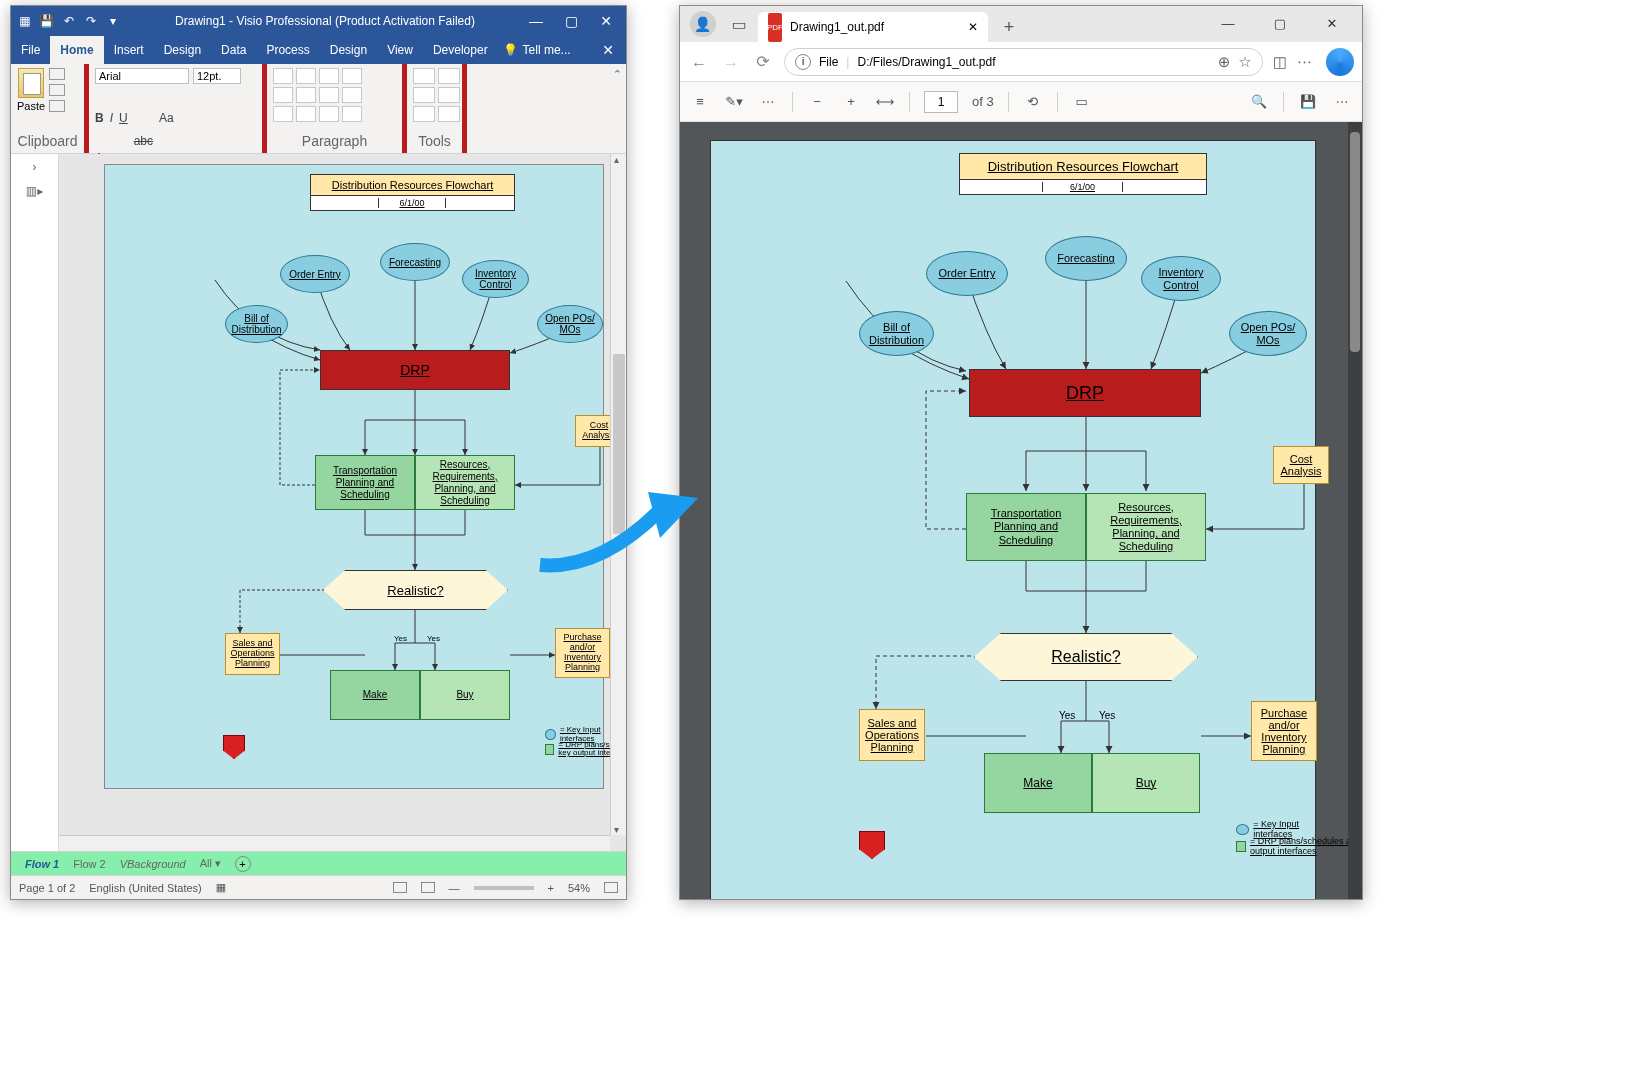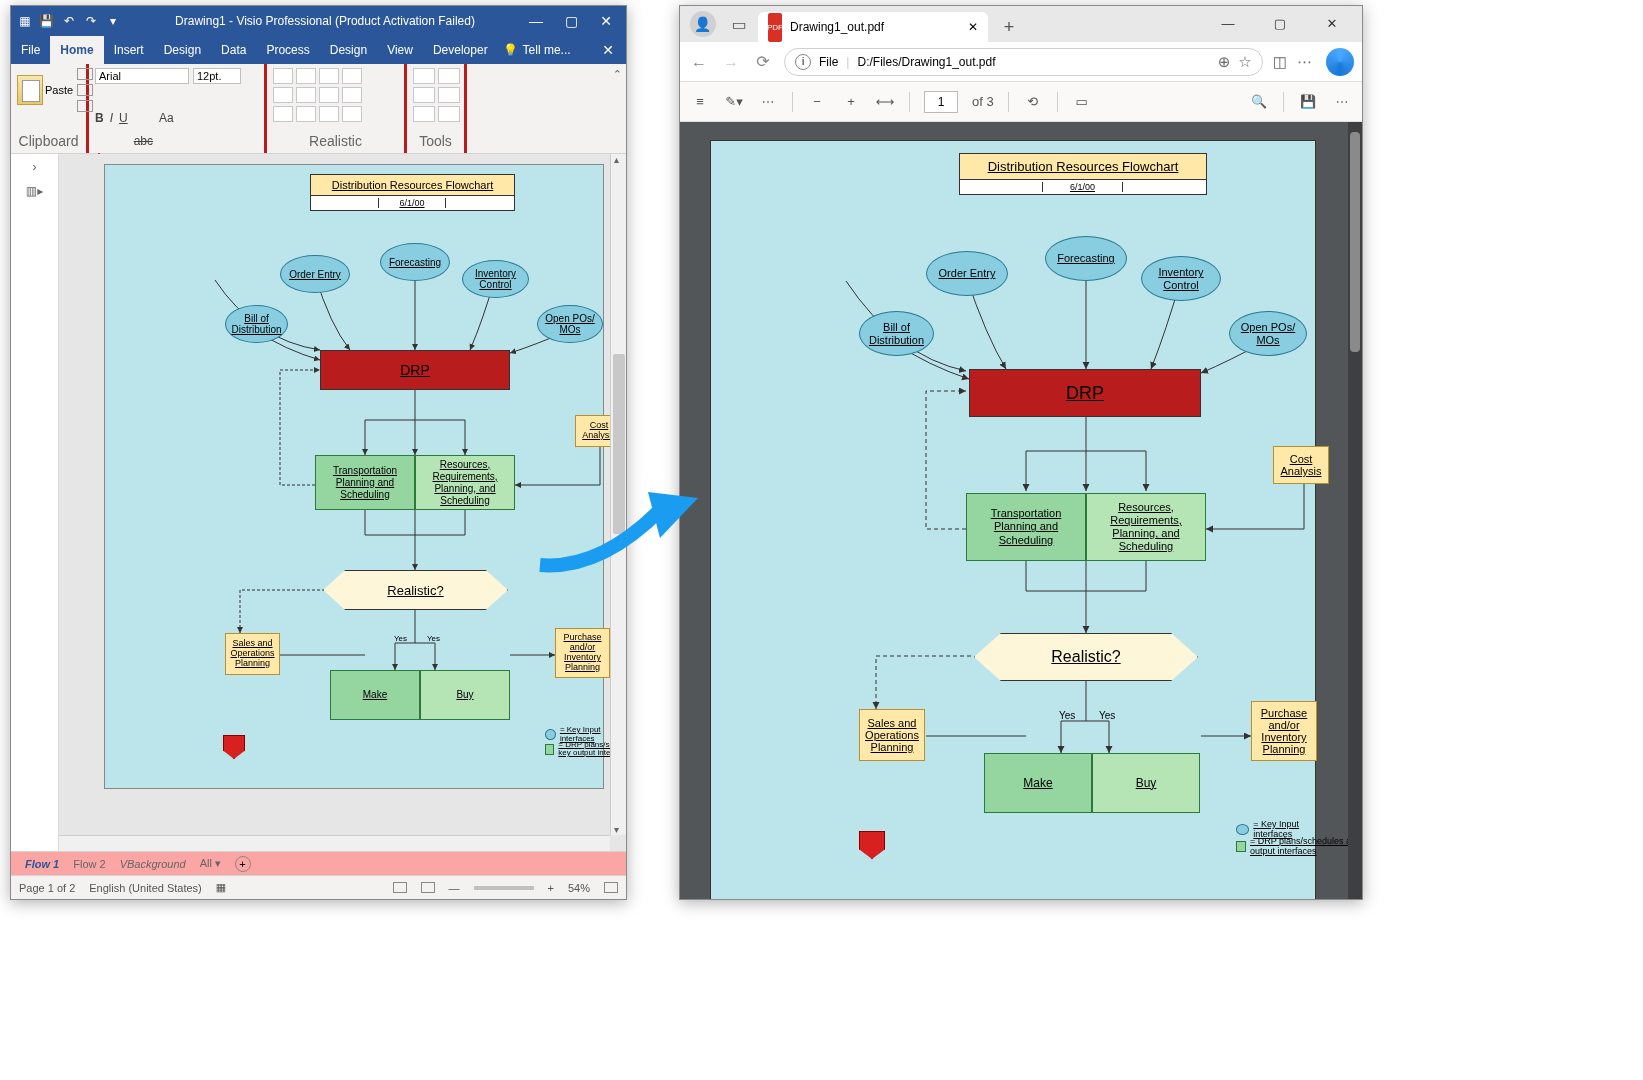--- a/index.html
+++ b/index.html
@@ -12,23 +12,23 @@
 .v-titlebar .ticons span{width:16px;height:16px;display:flex;align-items:center;justify-content:center;}
 .v-title{flex:1;text-align:center;font-size:12px;}
 .v-wbtns{display:flex;gap:22px;padding-right:8px;}
 .v-wbtns span{font-size:14px;}
 .v-ribbon-tabs{background:#2b579a;height:28px;display:flex;align-items:center;font-size:12px;color:#fff;}
 .v-ribbon-tabs .tab{padding:0 10px;height:28px;display:flex;align-items:center;cursor:pointer;}
 .v-ribbon-tabs .tab.active{background:#f3f2f1;color:#2b579a;font-weight:600;}
 .v-ribbon-tabs .tell{margin-left:6px;display:flex;align-items:center;gap:4px;}
 .v-ribbon-tabs .close-x{margin-left:auto;padding:0 12px;font-size:14px;}
 .v-ribbon{background:#f3f2f1;height:90px;border-bottom:1px solid #d4d4d4;display:flex;font-size:11px;}
-.v-grp{border-right:3px solid #b91c1c;padding:4px 6px;display:flex;flex-direction:column;justify-content:space-between;}
+.v-grp{border-right:5px solid #b91c1c;padding:4px 6px;display:flex;flex-direction:column;justify-content:space-between;}
 .v-grp .lbl{text-align:center;color:#666;font-size:14px;}
-.paste-btn{display:flex;flex-direction:row;align-items:center;gap:2px;}
+.paste-btn{display:flex;flex-direction:column;align-items:center;gap:2px;}
 .paste-ic{width:26px;height:30px;background:linear-gradient(#f7e8b0,#e8c96a);border:1px solid #c0a040;position:relative;}
 .paste-ic::after{content:"";position:absolute;left:4px;top:4px;width:16px;height:20px;background:#fff;border:1px solid #999;}
 .clip-small{display:flex;flex-direction:column;gap:4px;margin-left:4px;color:#666;}
 .clip-small span{width:16px;height:12px;border:1px solid #999;}
 .font-top{display:flex;gap:4px;align-items:center;margin-bottom:4px;}
 .font-top input{border:1px solid #c0c0c0;font-size:11px;padding:1px 3px;}
 .font-row{display:flex;gap:6px;align-items:center;margin-bottom:3px;color:#444;}
 .font-row b,.font-row i,.font-row u,.font-row span{font-size:12px;}
 .underline{text-decoration:underline;}
 .strike{text-decoration:line-through;margin-top:46px;}
@@ -43,21 +43,21 @@
 .v-body{display:flex;height:calc(100% - 148px - 48px);}
 .v-shapes{width:48px;background:#fff;border-right:1px solid #d9d9d9;padding-top:6px;display:flex;flex-direction:column;align-items:center;gap:10px;color:#666;}
 .v-shapes span{font-size:12px;}
 .v-canvas-wrap{flex:1;background:#e6e6e6;position:relative;overflow:hidden;}
 .v-canvas{position:absolute;left:45px;top:10px;width:500px;height:625px;background:#bce4eb;border:1px solid #888;}
 .v-scroll-v{position:absolute;right:0;top:0;width:16px;height:calc(100% - 16px);background:#f0f0f0;border-left:1px solid #ccc;}
 .v-scroll-v .thumb{position:absolute;left:2px;top:200px;width:12px;height:180px;background:#c8c8c8;border-radius:2px;}
 .v-scroll-h{position:absolute;bottom:0;left:0;width:calc(100% - 16px);height:16px;background:#f0f0f0;border-top:1px solid #ccc;}
 .v-scroll-v::before{content:"▴";position:absolute;top:0;left:3px;font-size:10px;color:#666;}
 .v-scroll-v::after{content:"▾";position:absolute;bottom:0;left:3px;font-size:10px;color:#666;}
-.v-tabs{height:24px;background:#fca5a5;border-top:1px solid #d4d4d4;display:flex;align-items:center;font-size:11px;gap:14px;padding-left:14px;}
+.v-tabs{height:24px;background:#86efac;border-top:1px solid #d4d4d4;display:flex;align-items:center;font-size:11px;gap:14px;padding-left:14px;}
 .v-tabs .pt{color:#2b579a;font-weight:700;font-style:italic;}
 .v-tabs .pto{color:#666;}
 .v-status{height:24px;background:#f3f2f1;border-top:1px solid #d4d4d4;display:flex;align-items:center;font-size:11px;color:#555;padding:0 8px;gap:14px;}
 .v-status .sp{flex:1;}
 .v-status .zicon{width:14px;height:11px;border:1px solid #888;}
 
 .edge{left:679px;top:5px;width:684px;height:895px;}
 .e-tabs{height:36px;background:#e8e8e8;display:flex;align-items:flex-end;padding-left:6px;gap:6px;}
 .e-prof{width:26px;height:26px;border-radius:50%;background:#d0d0d0;display:flex;align-items:center;justify-content:center;margin:0 4px 5px;font-size:14px;color:#666;}
 .e-coll{width:26px;height:26px;margin-bottom:5px;display:flex;align-items:center;justify-content:center;color:#555;}
@@ -181,21 +181,21 @@
           <span></span>
         <span></span>
           <span></span>
           <span></span>
           <span></span>
         <span></span>
           <span></span>
           <span></span>
           <span></span>
       </div>
-      <div class="lbl">Realistic</div>
+      <div class="lbl">Paragraph</div>
     </div>
     <div class="v-grp" style="width:60px;">
       <div class="tools-btns">
         <span></span>
           <span></span>
         <span></span>
           <span></span>
         <span></span>
           <span></span>
       </div>

